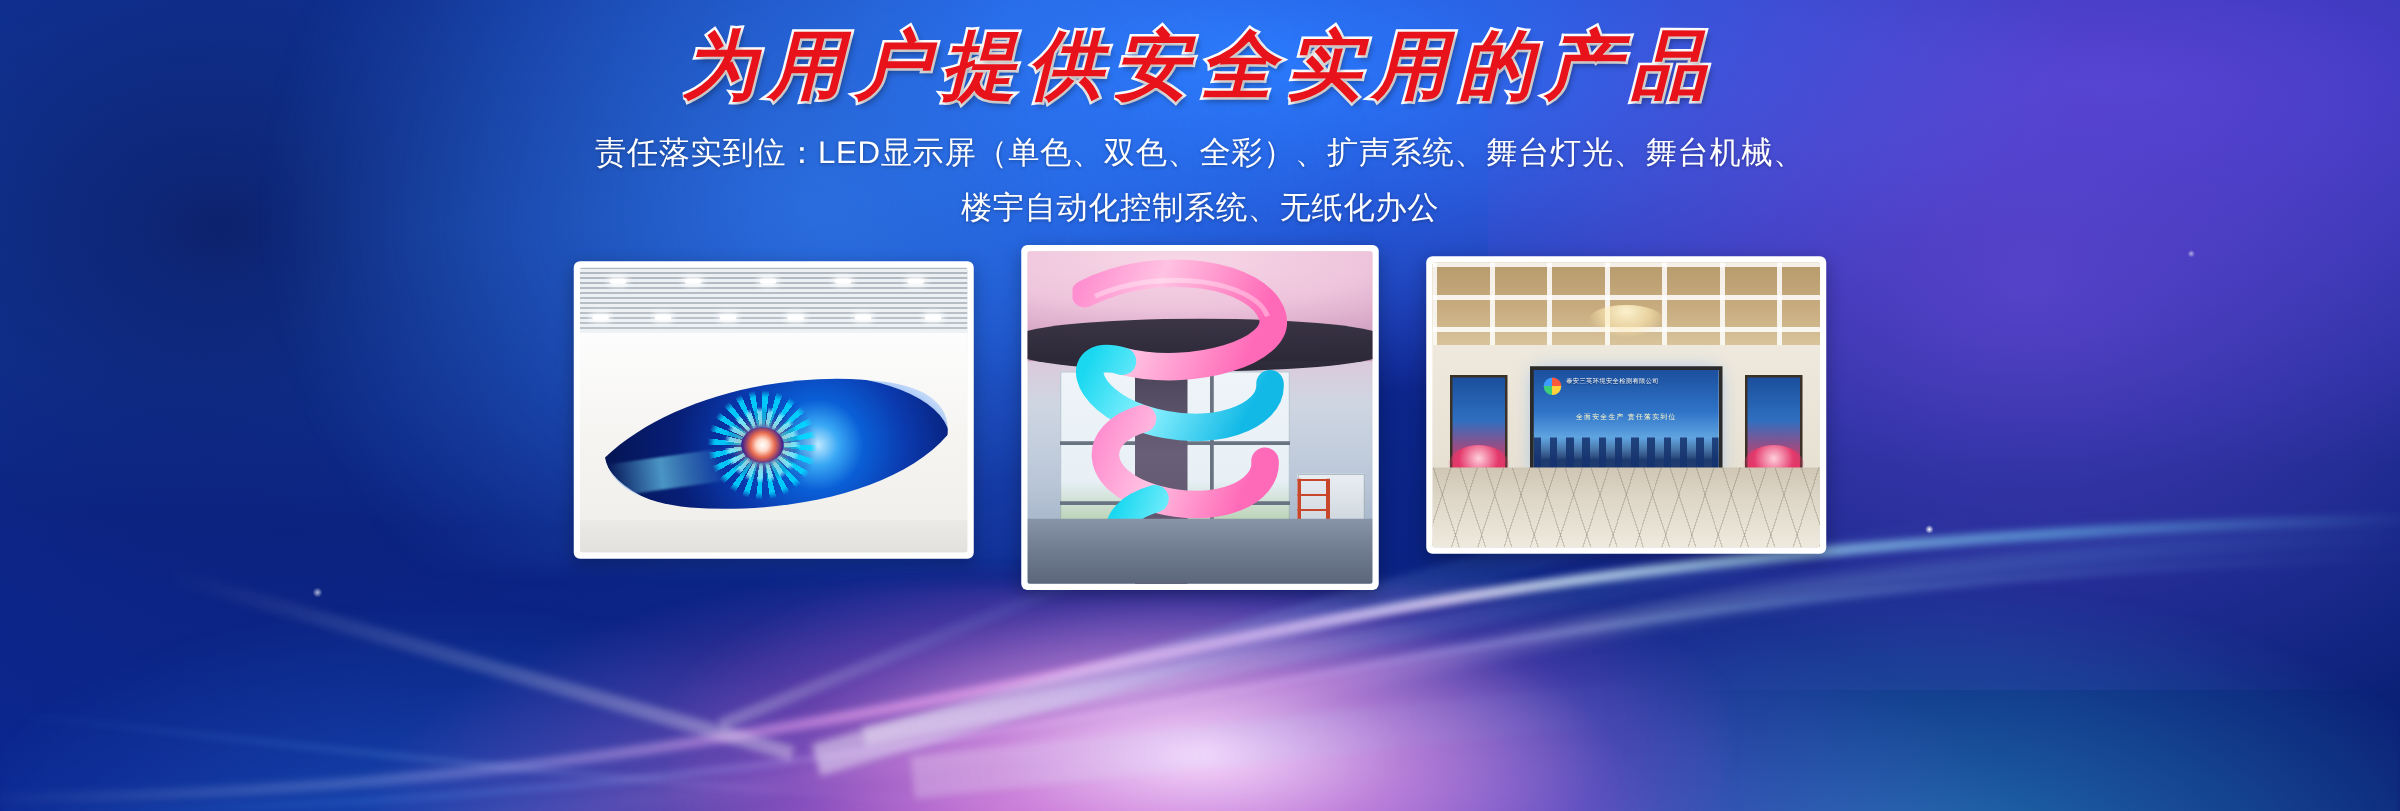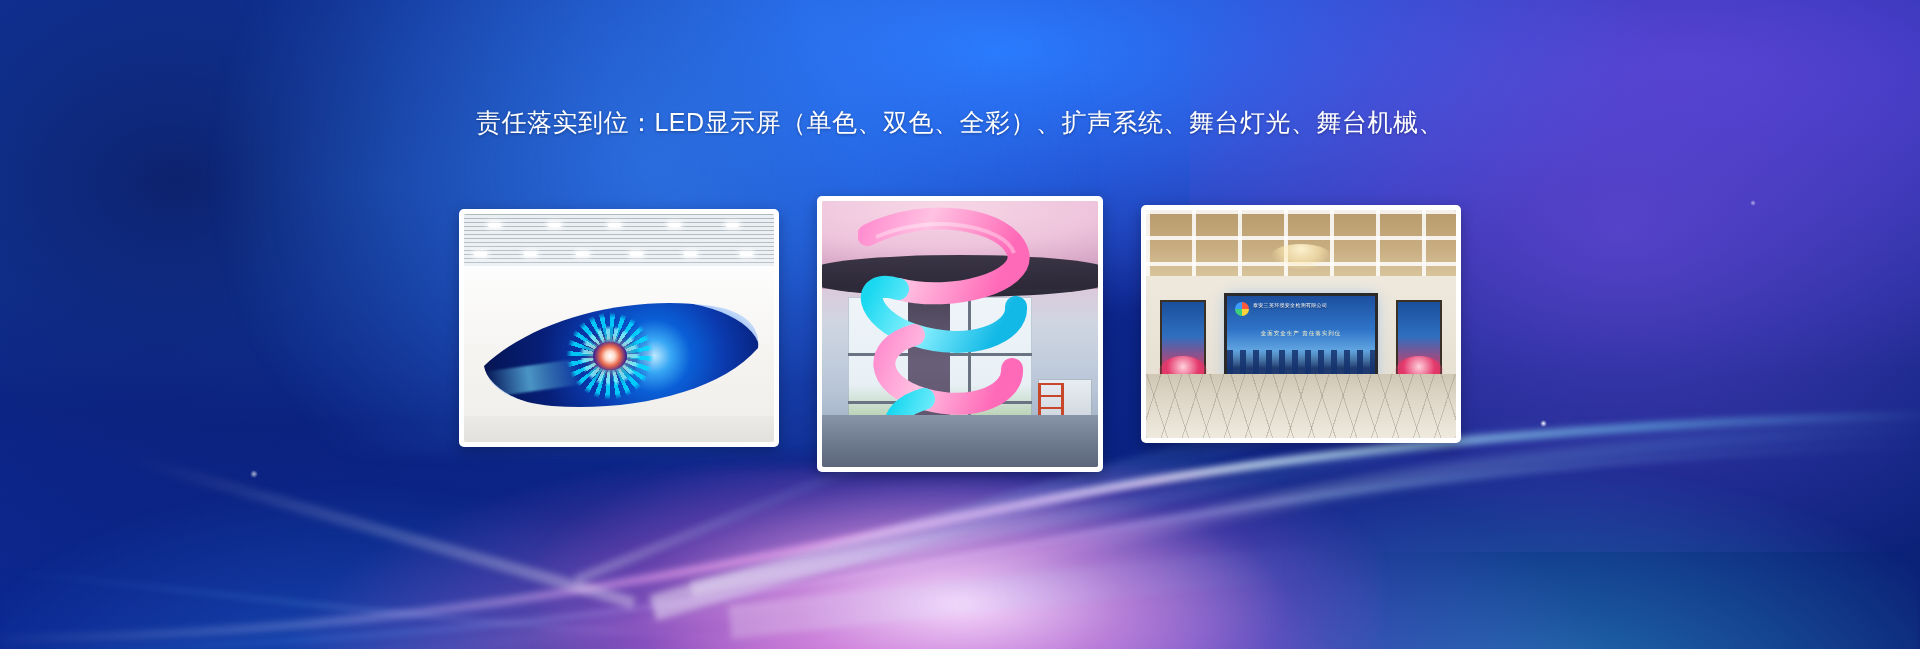--- a/index.html
+++ b/index.html
@@ -407,23 +407,25 @@
   <div class="ray r2"></div>
   <div class="ray r3"></div>
   <div class="ray r4"></div>
   <div class="ray r5"></div>
 
   <div class="sparkle" style="left:1320px;top:300px;width:10px;height:10px;"></div>
   <div class="sparkle" style="left:1540px;top:420px;width:7px;height:7px;"></div>
   <div class="sparkle" style="left:250px;top:470px;width:8px;height:8px;opacity:.7"></div>
   <div class="sparkle" style="left:1750px;top:200px;width:6px;height:6px;opacity:.6"></div>
 
+  <div class="headline">为用户提供安全实用的产品</div>
 
   <div class="subtitle">
     <div class="line">责任落实到位：LED显示屏（单色、双色、全彩）、扩声系统、舞台灯光、舞台机械、</div>
+    <div class="line">楼宇自动化控制系统、无纸化办公</div>
   </div>
 
   <div class="photo-row">
 
     <div class="photo-card c1">
       <div class="photo p1">
         <div class="ceiling">
           <span class="ceil-light" style="left:24px"></span>
           <span class="ceil-light" style="left:84px"></span>
           <span class="ceil-light" style="left:144px"></span>

